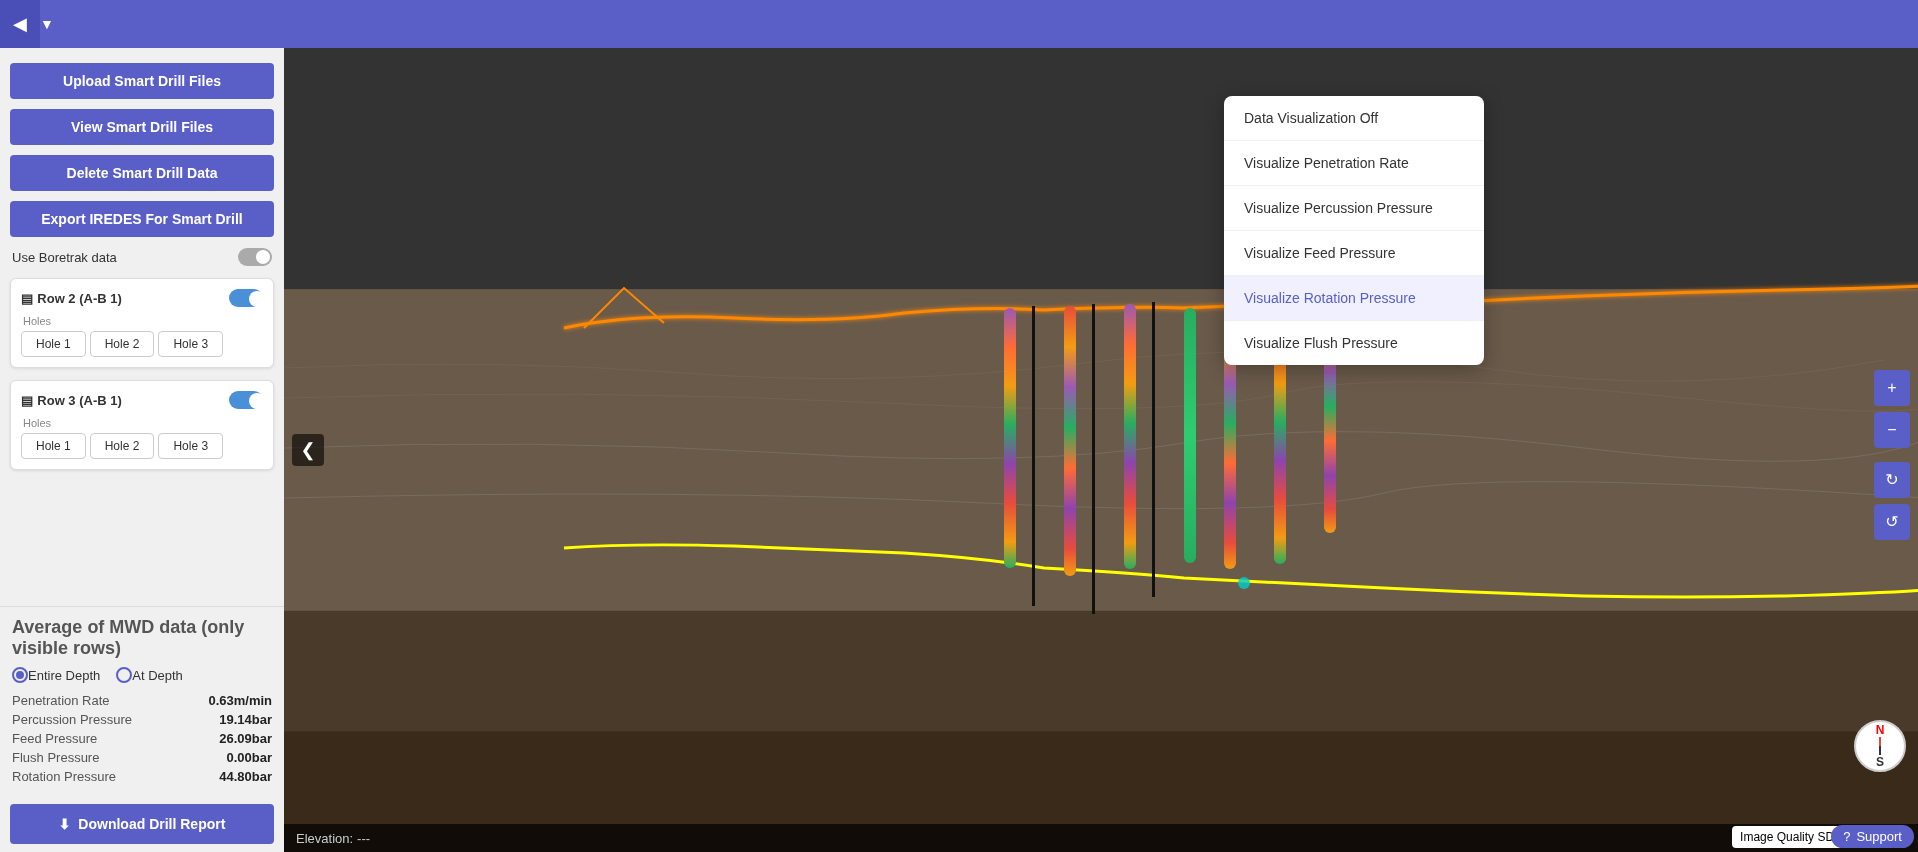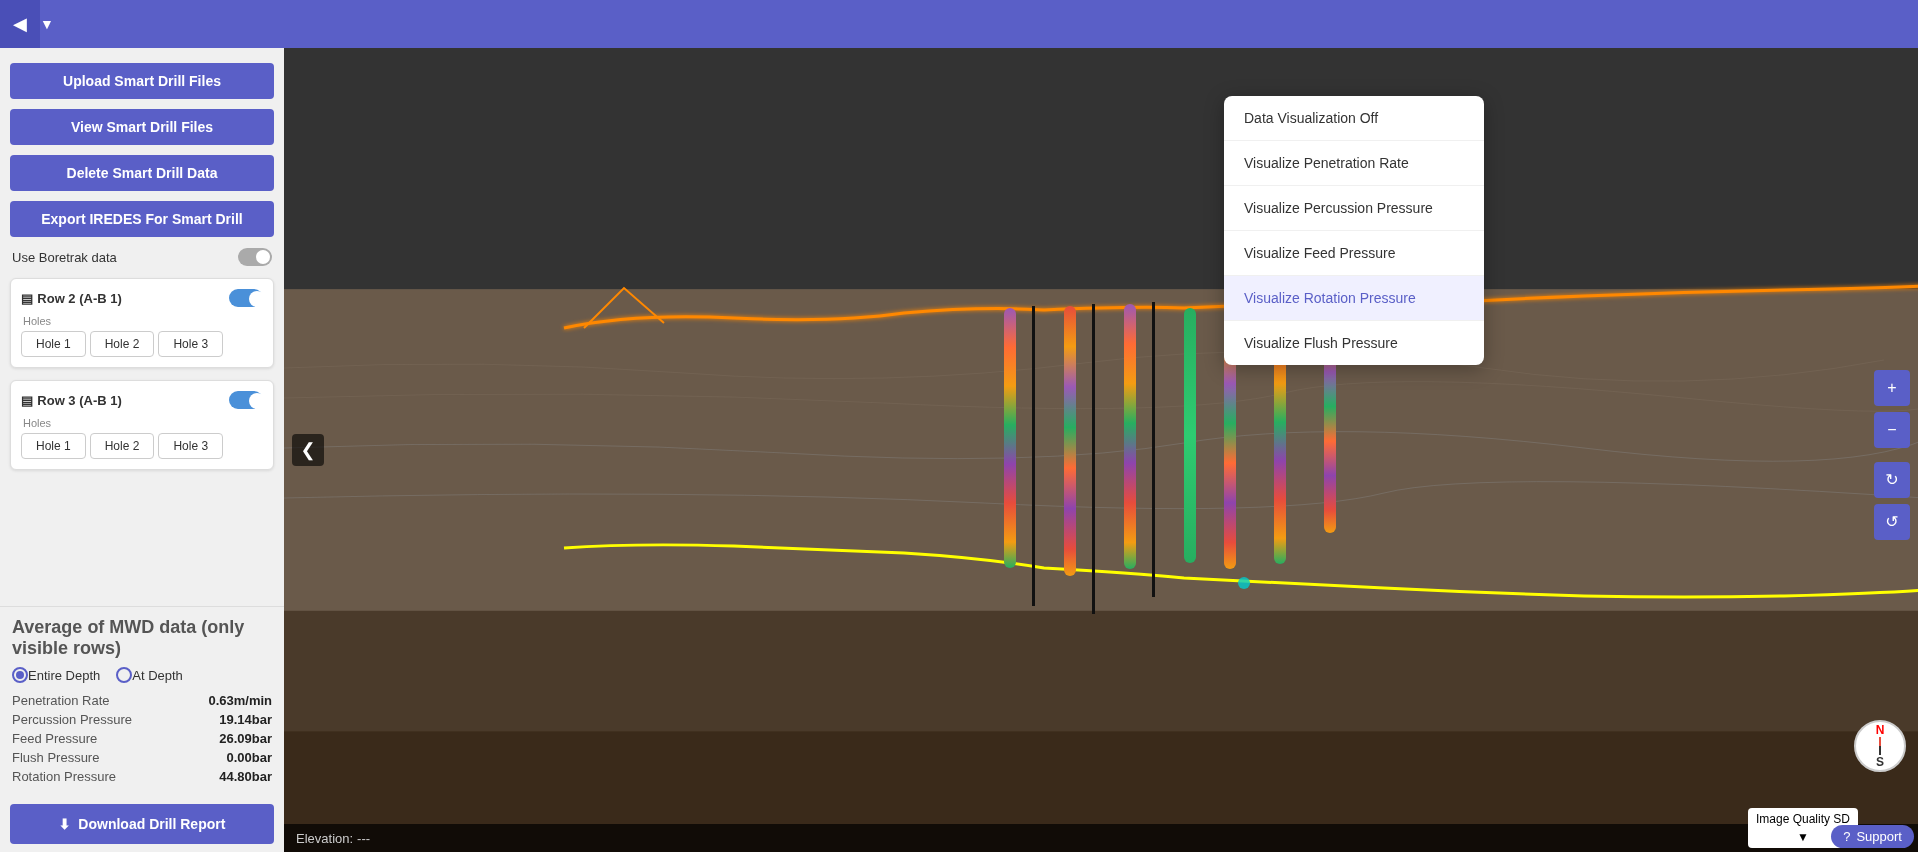--- a/index.html
+++ b/index.html
@@ -114,21 +114,21 @@
     .elevation-bar {
       position: absolute; bottom: 0; left: 0; right: 0; height: 28px;
       background: rgba(0,0,0,0.7); display: flex; align-items: center; padding: 0 12px;
       color: #ccc; font-size: 13px;
     }
 
     
     .img-quality {
       position: absolute; bottom: 4px; right: 60px;
       background: white; border-radius: 4px; padding: 4px 8px; font-size: 12px;
-      display: flex; align-items: center; gap: 4px; cursor: pointer; flex-direction: column;
+      display: flex; align-items: center; gap: 4px; cursor: pointer;
     }
 
     
     .support-btn {
       position: absolute; bottom: 4px; right: 4px;
       background: #5a5fc7; color: white; border-radius: 20px; padding: 4px 12px;
       font-size: 13px; display: flex; align-items: center; gap: 6px; cursor: pointer;
     }
 
     

